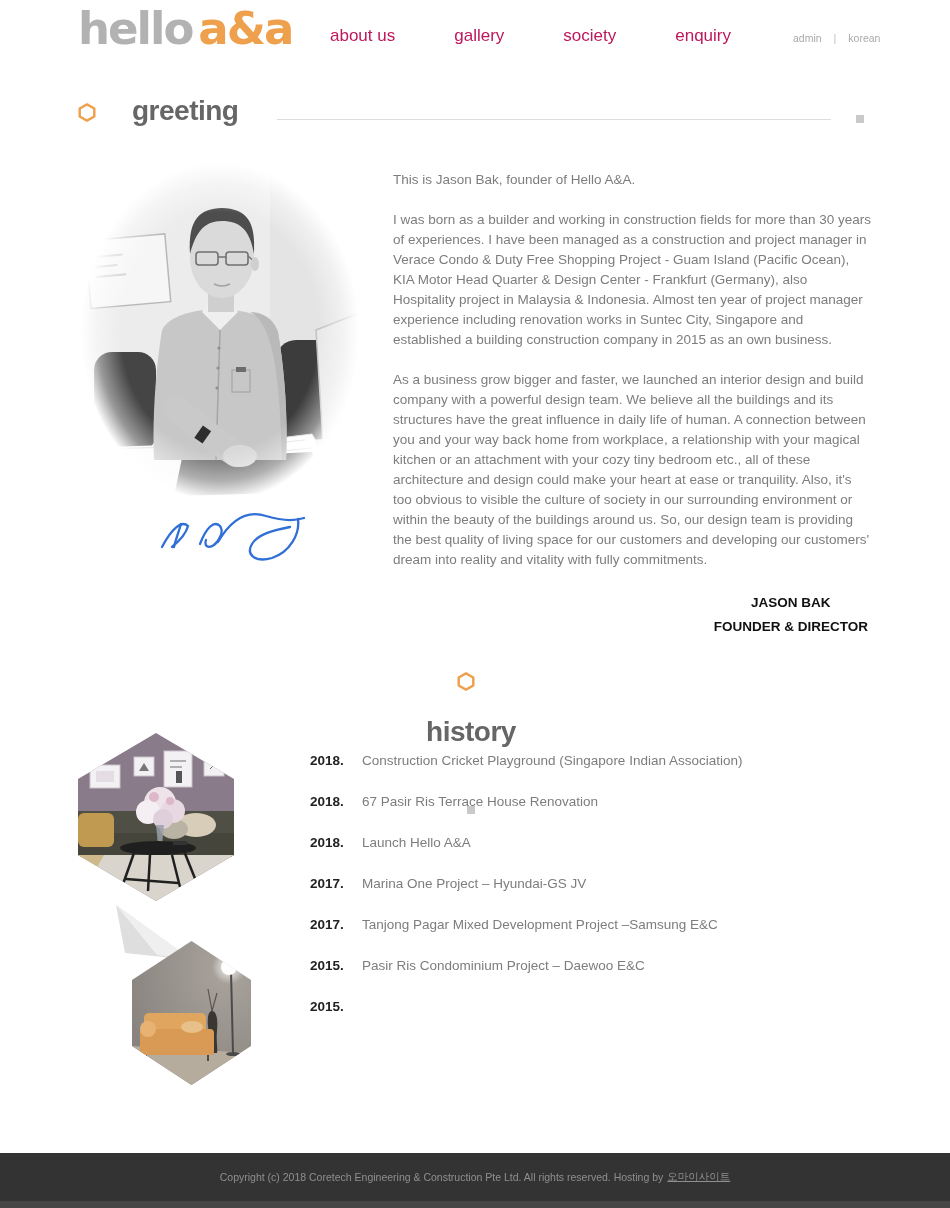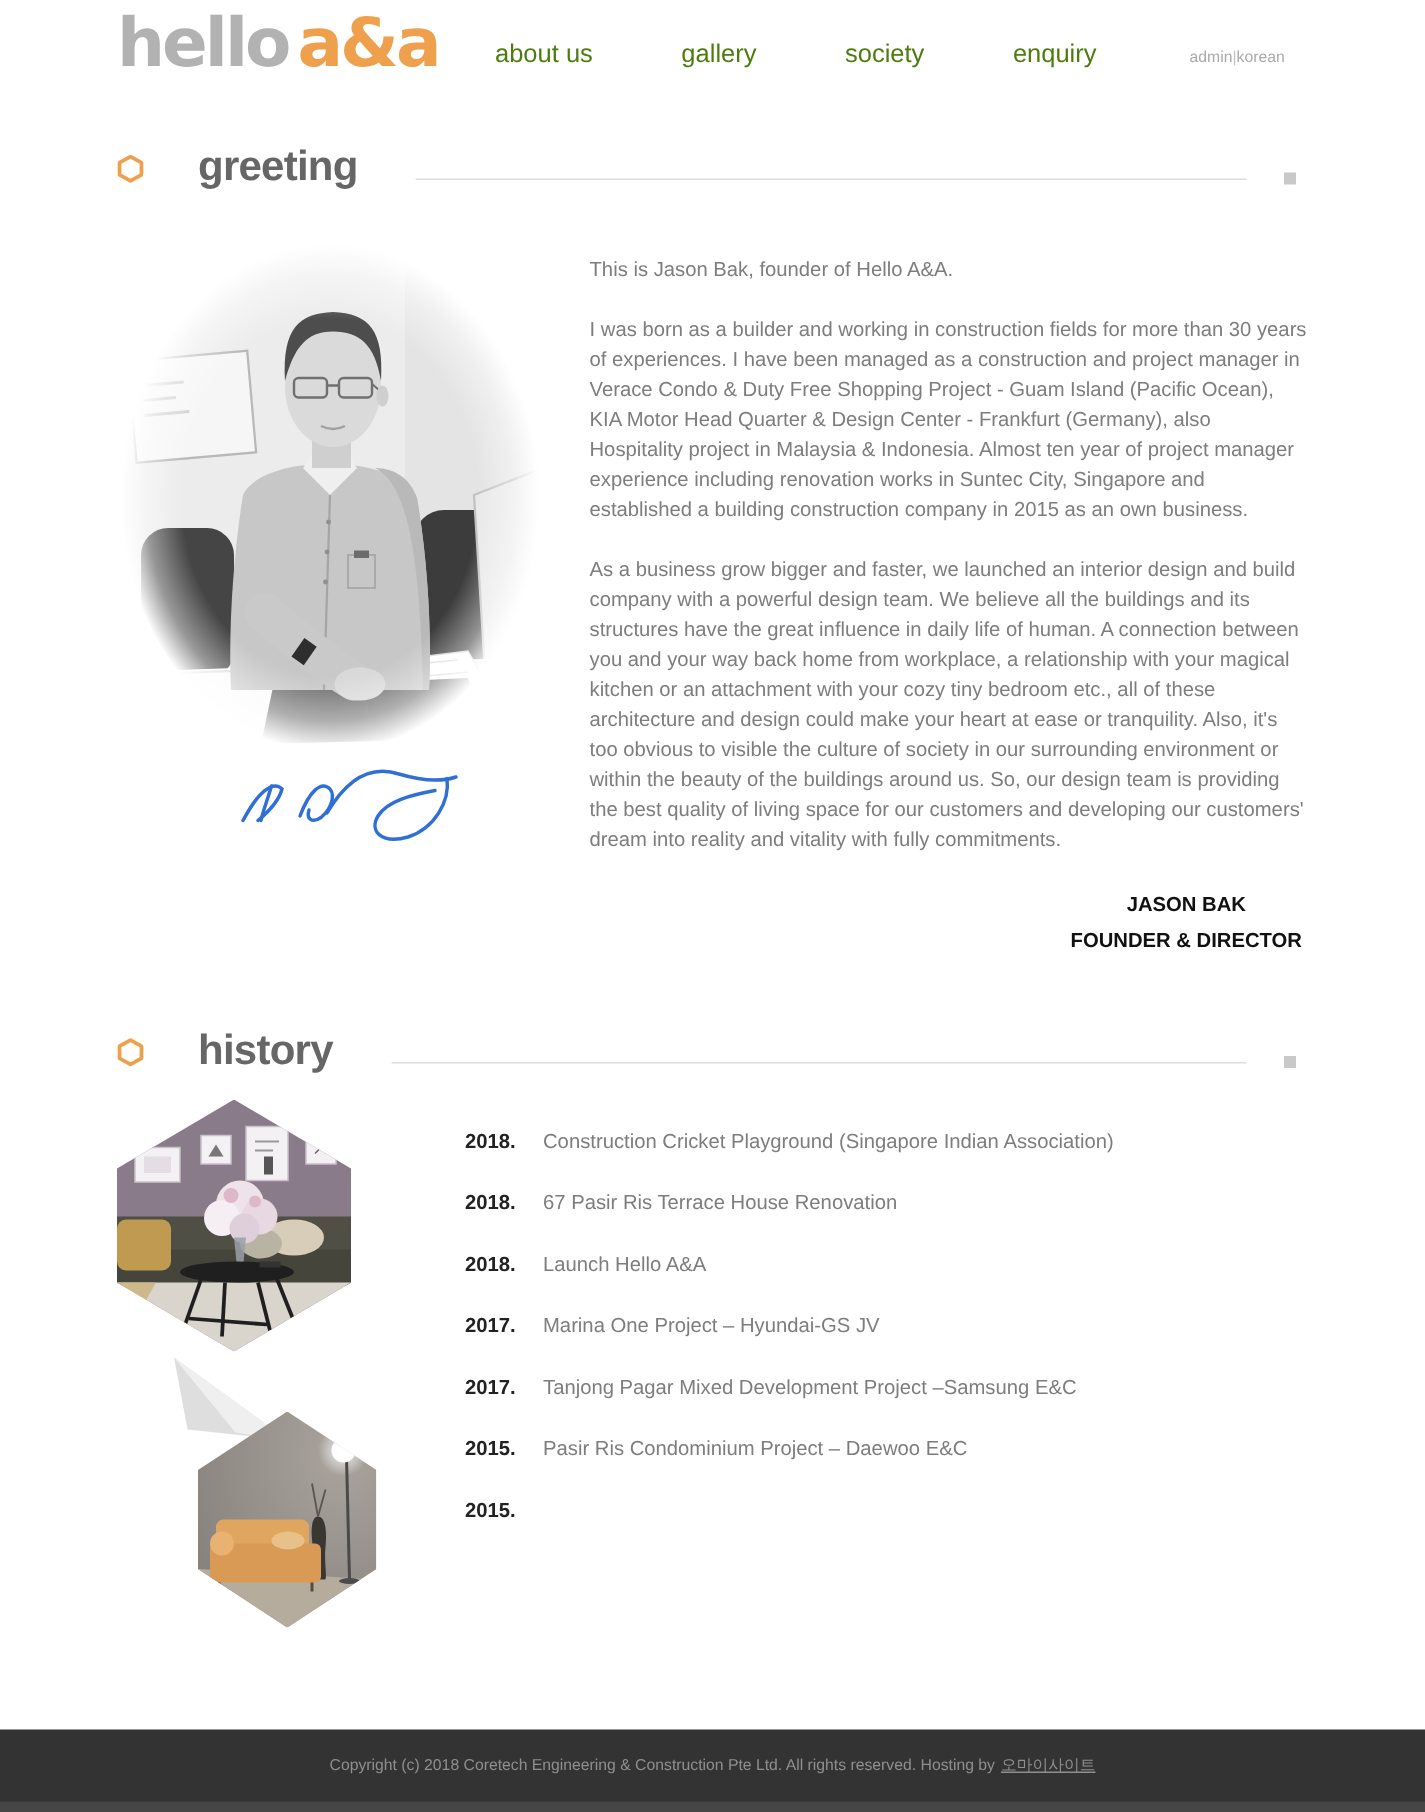--- a/index.html
+++ b/index.html
@@ -5,33 +5,33 @@
   html,body{margin:0;padding:0;background:#fff;}
   body{font-family:"Liberation Sans",sans-serif;-webkit-font-smoothing:antialiased;}
   .page{position:relative;width:950px;height:1208px;margin:0 auto;background:#fff;overflow:hidden;}
 
   
   .logo{position:absolute;left:78px;top:0px;font-family:"DejaVu Sans",sans-serif;
         font-size:45px;font-weight:bold;letter-spacing:-2px;line-height:58px;cursor:pointer;}
   .logo .lg-gray{color:#b2b2b2;}
   .logo .lg-orange{color:#efa04d;margin-left:6px;}
   .main-nav{position:absolute;left:330px;top:26px;display:flex;gap:59px;}
-  .main-nav .nav-item{font-size:17px;color:#4d7c0f;cursor:pointer;white-space:nowrap;}
-  .utility-nav{position:absolute;left:793px;top:32px;font-size:10.5px;color:#a9a9a9;display:flex;gap:0;align-items:flex-start;}
+  .main-nav .nav-item{font-size:17px;color:#be185d;cursor:pointer;white-space:nowrap;}
+  .utility-nav{position:absolute;left:793px;top:32px;font-size:10.5px;color:#a9a9a9;display:flex;gap:12px;align-items:flex-start;}
   .utility-nav span{cursor:pointer;}
   .utility-nav .sep{cursor:default;color:#c2c2c2;}
 
   
   .section-head{position:absolute;left:78px;width:786px;display:flex;align-items:center;gap:25px;}
   .section-head .hex-icon{flex:0 0 auto;margin-right:11px;margin-top:2px;}
   .section-head .section-title{font-size:28px;font-weight:bold;color:#666;letter-spacing:-0.5px;}
   .section-head .rule{flex:1;height:1px;background:#ddd;margin-left:14px;transform:translateY(8px);}
   .section-head .rule-end{flex:0 0 auto;width:8px;height:8px;background:#c9c9c9;transform:translateY(8px);}
   #greeting-head{top:95px;}
-  #history-head{top:684px;}
+  #history-head{top:670px;flex-direction:column;}
 
   
   .founder-photo{position:absolute;left:80px;top:162px;width:280px;height:340px;}
   .signature{position:absolute;left:148px;top:500px;width:165px;height:72px;}
   .greeting-text{position:absolute;left:393px;top:170px;width:478px;}
   .greeting-text p{margin:0 0 20px 0;font-size:13.5px;line-height:20px;color:#7d7d7d;}
   .signoff{position:absolute;right:82px;top:591px;text-align:center;font-size:13.5px;font-weight:bold;color:#111;line-height:24px;}
 
   
   .history-art{position:absolute;left:78px;top:733px;width:175px;height:355px;}

